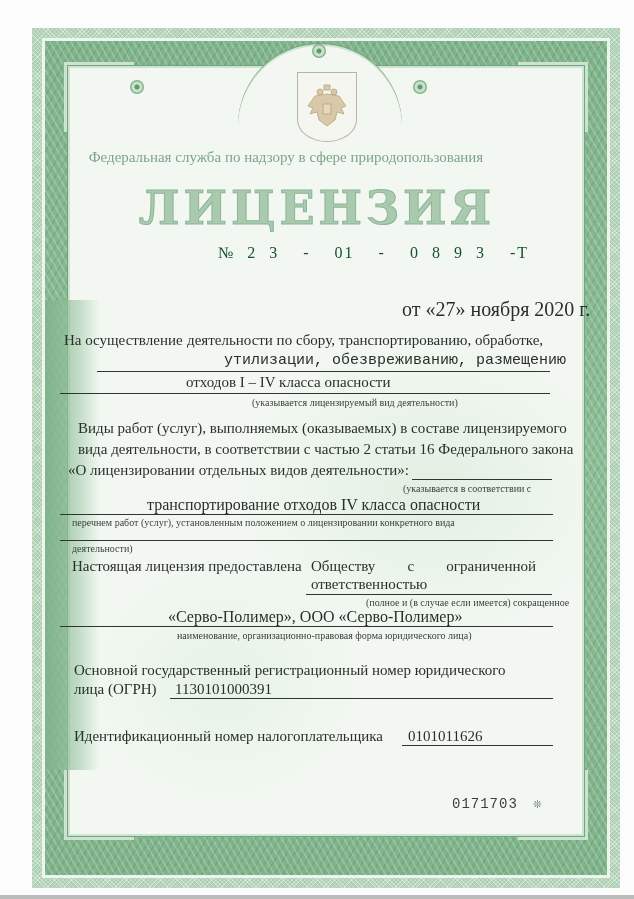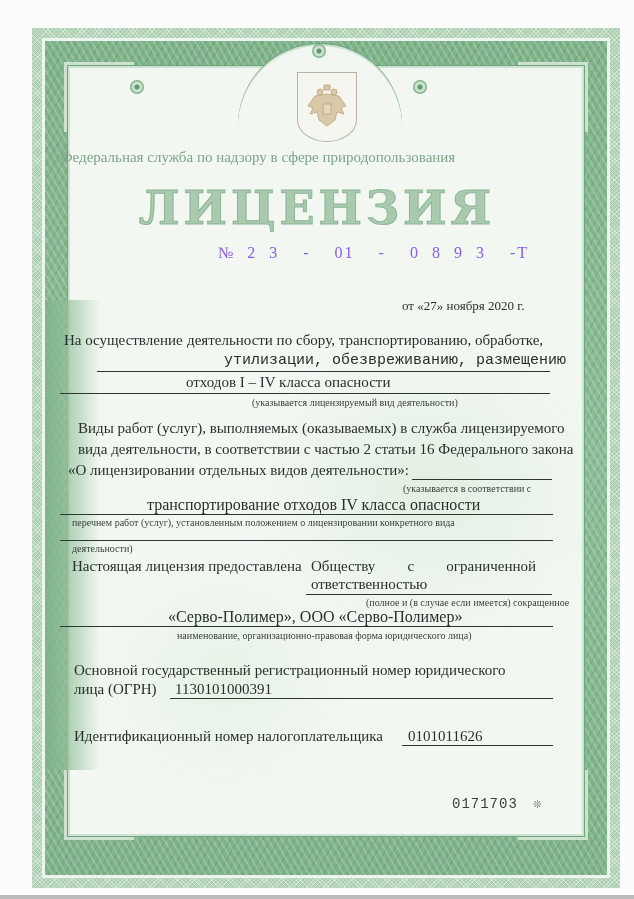--- a/index.html
+++ b/index.html
@@ -64,29 +64,29 @@
       border: 3px solid #cde3d0; box-sizing: border-box;
     }
     .emblem {
       position: absolute; left: 297px; top: 72px; width: 60px; height: 70px;
       border: 1px solid #b9b2a6; border-radius: 0 0 30px 30px / 0 0 22px 22px;
       box-sizing: border-box; background: #f6f6f1;
       display: flex; align-items: center; justify-content: center;
     }
     .emblem svg { width: 44px; height: 50px; }
     .txt { position: absolute; white-space: nowrap; }
-    .agency { left: 0; width: 516px; top: 149px; text-align: center; font-size: 15px; color: #7ea48a; }
+    .agency { left: 0; width: 516px; top: 149px; text-align: center; font-size: 15px; color: #7ea48a; padding-left: 28px; }
     .title {
       left: 0; width: 634px; top: 181px; text-align: center;
       font-size: 46px; font-weight: bold; letter-spacing: 4px; color: #a9caae;
       -webkit-text-stroke: 1px #8db596;
       font-family: "DejaVu Serif", serif;
     }
-    .number { left: 218px; top: 244px; font-size: 16px; letter-spacing: 2px; word-spacing: 6px; color: #8b5cf6; }
-    .date { left: 402px; top: 298px; font-size: 13px; }
+    .number { left: 218px; top: 244px; font-size: 16px; letter-spacing: 2px; word-spacing: 6px; color: #14532d; }
+    .date { left: 402px; top: 298px; font-size: 20px; }
     .body-text { font-size: 15px; }
     .small { font-size: 10px; color: #3a3f3b; }
     .hline { position: absolute; height: 1px; background: #2f3531; }
     .serial { left: 452px; top: 795px; font-family: "Liberation Mono", "DejaVu Sans Mono", monospace; font-size: 14px; letter-spacing: 1px; color: #3a3f3b; }
     .justify3 { display: flex; justify-content: space-between; align-items: flex-end; }
   </style>
 </head>
 <body>
 
 <div class="page-edge"></div>
@@ -128,21 +128,21 @@
 <div class="txt date">от «27» ноября 2020 г.</div>
 
 <div class="txt body-text" style="left:64px;top:332px;">На осуществление</div>
 <div class="txt body-text" style="left:187px;top:332px;">деятельности по сбору, транспортированию, обработке,</div>
 <div class="txt body-text" style="left:224px;top:352px;font-family:Liberation Mono, monospace;">утилизации, обезвреживанию, размещению</div>
 <div class="hline" style="left:97px;top:371px;width:453px;"></div>
 <div class="txt body-text" style="left:186px;top:374px;text-align:center;">отходов I – IV класса опасности</div>
 <div class="hline" style="left:60px;top:393px;width:490px;"></div>
 <div class="txt small" style="left:252px;top:397px;">(указывается лицензируемый вид деятельности)</div>
 
-<div class="txt body-text" style="left:78px;top:420px;">Виды работ (услуг), выполняемых (оказываемых) в служба лицензируемого</div>
+<div class="txt body-text" style="left:78px;top:420px;">Виды работ (услуг), выполняемых (оказываемых) в составе лицензируемого</div>
 <div class="txt body-text" style="left:78px;top:441px;">вида деятельности, в соответствии с частью 2 статьи 16 Федерального закона</div>
 <div class="txt body-text" style="left:68px;top:462px;">«О лицензировании отдельных видов деятельности»:</div>
 <div class="hline" style="left:412px;top:479px;width:140px;"></div>
 <div class="txt small" style="left:403px;top:483px;">(указывается в соответствии с</div>
 <div class="txt body-text" style="left:147px;top:496px;font-size:16px;">транспортирование отходов IV класса опасности</div>
 <div class="hline" style="left:60px;top:514px;width:493px;"></div>
 <div class="txt small" style="left:72px;top:517px;">перечнем работ (услуг), установленным положением о лицензировании конкретного вида</div>
 <div class="hline" style="left:60px;top:540px;width:493px;"></div>
 <div class="txt small" style="left:72px;top:543px;">деятельности)</div>
 

